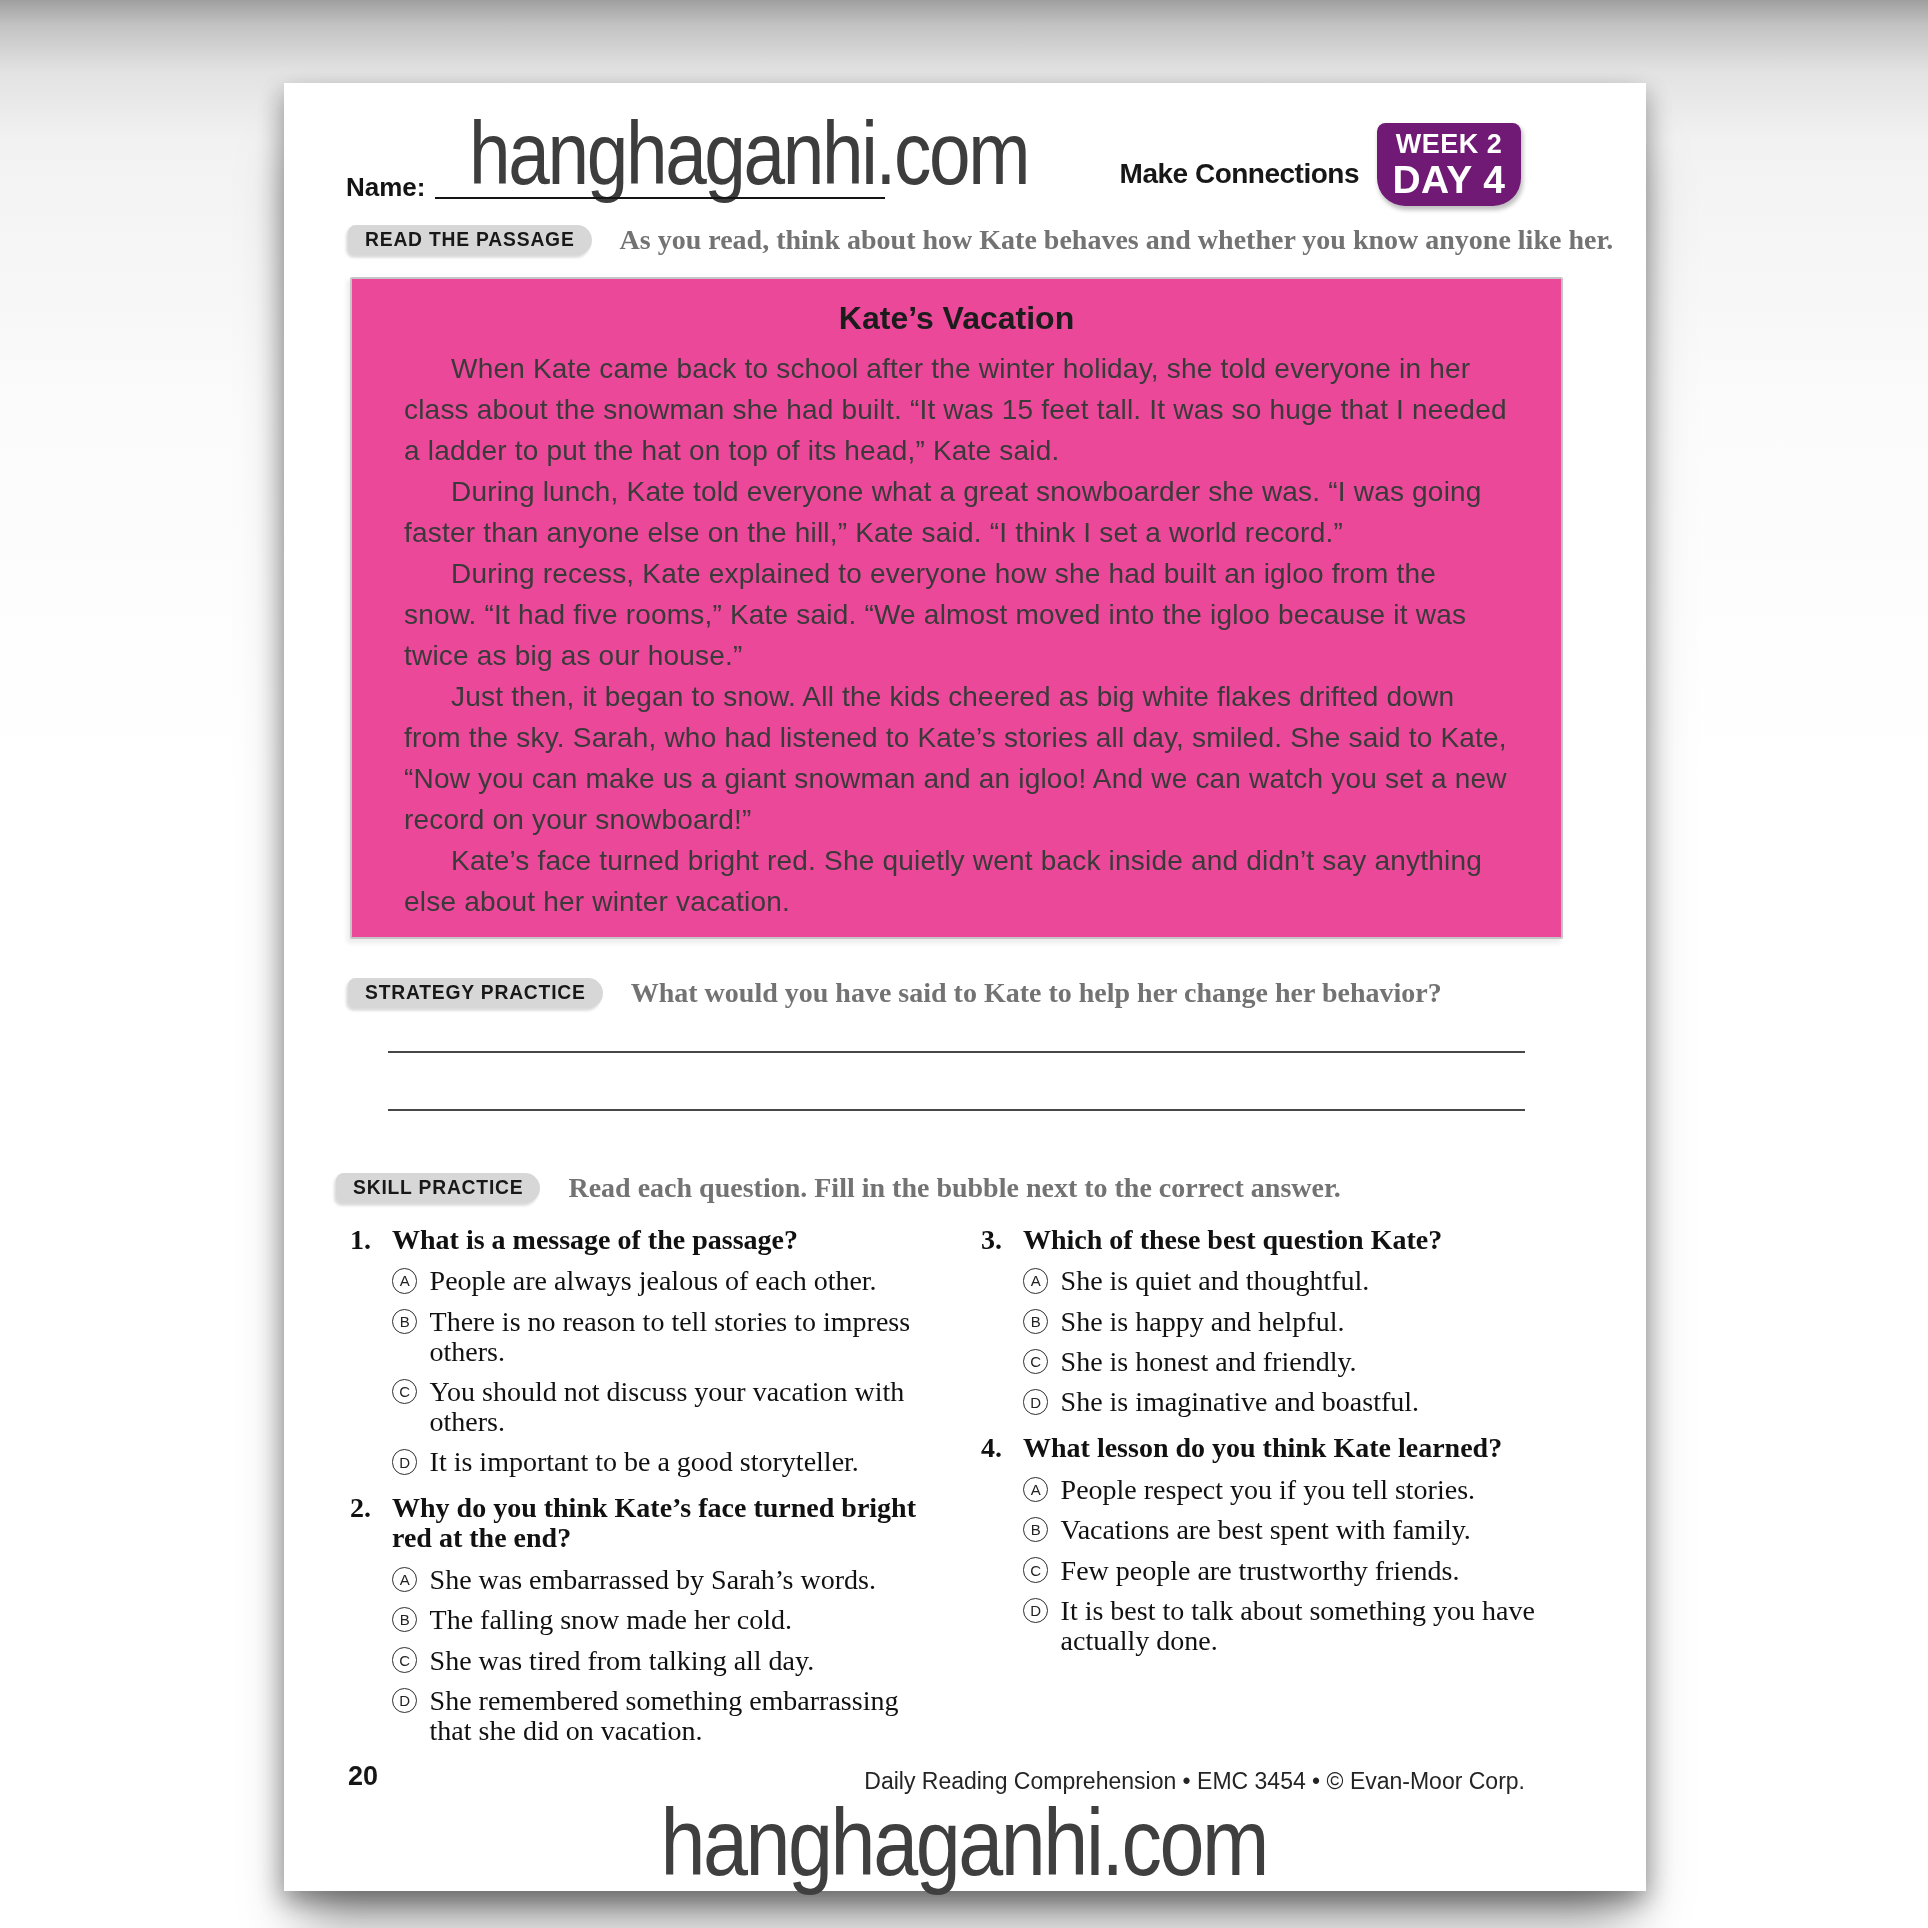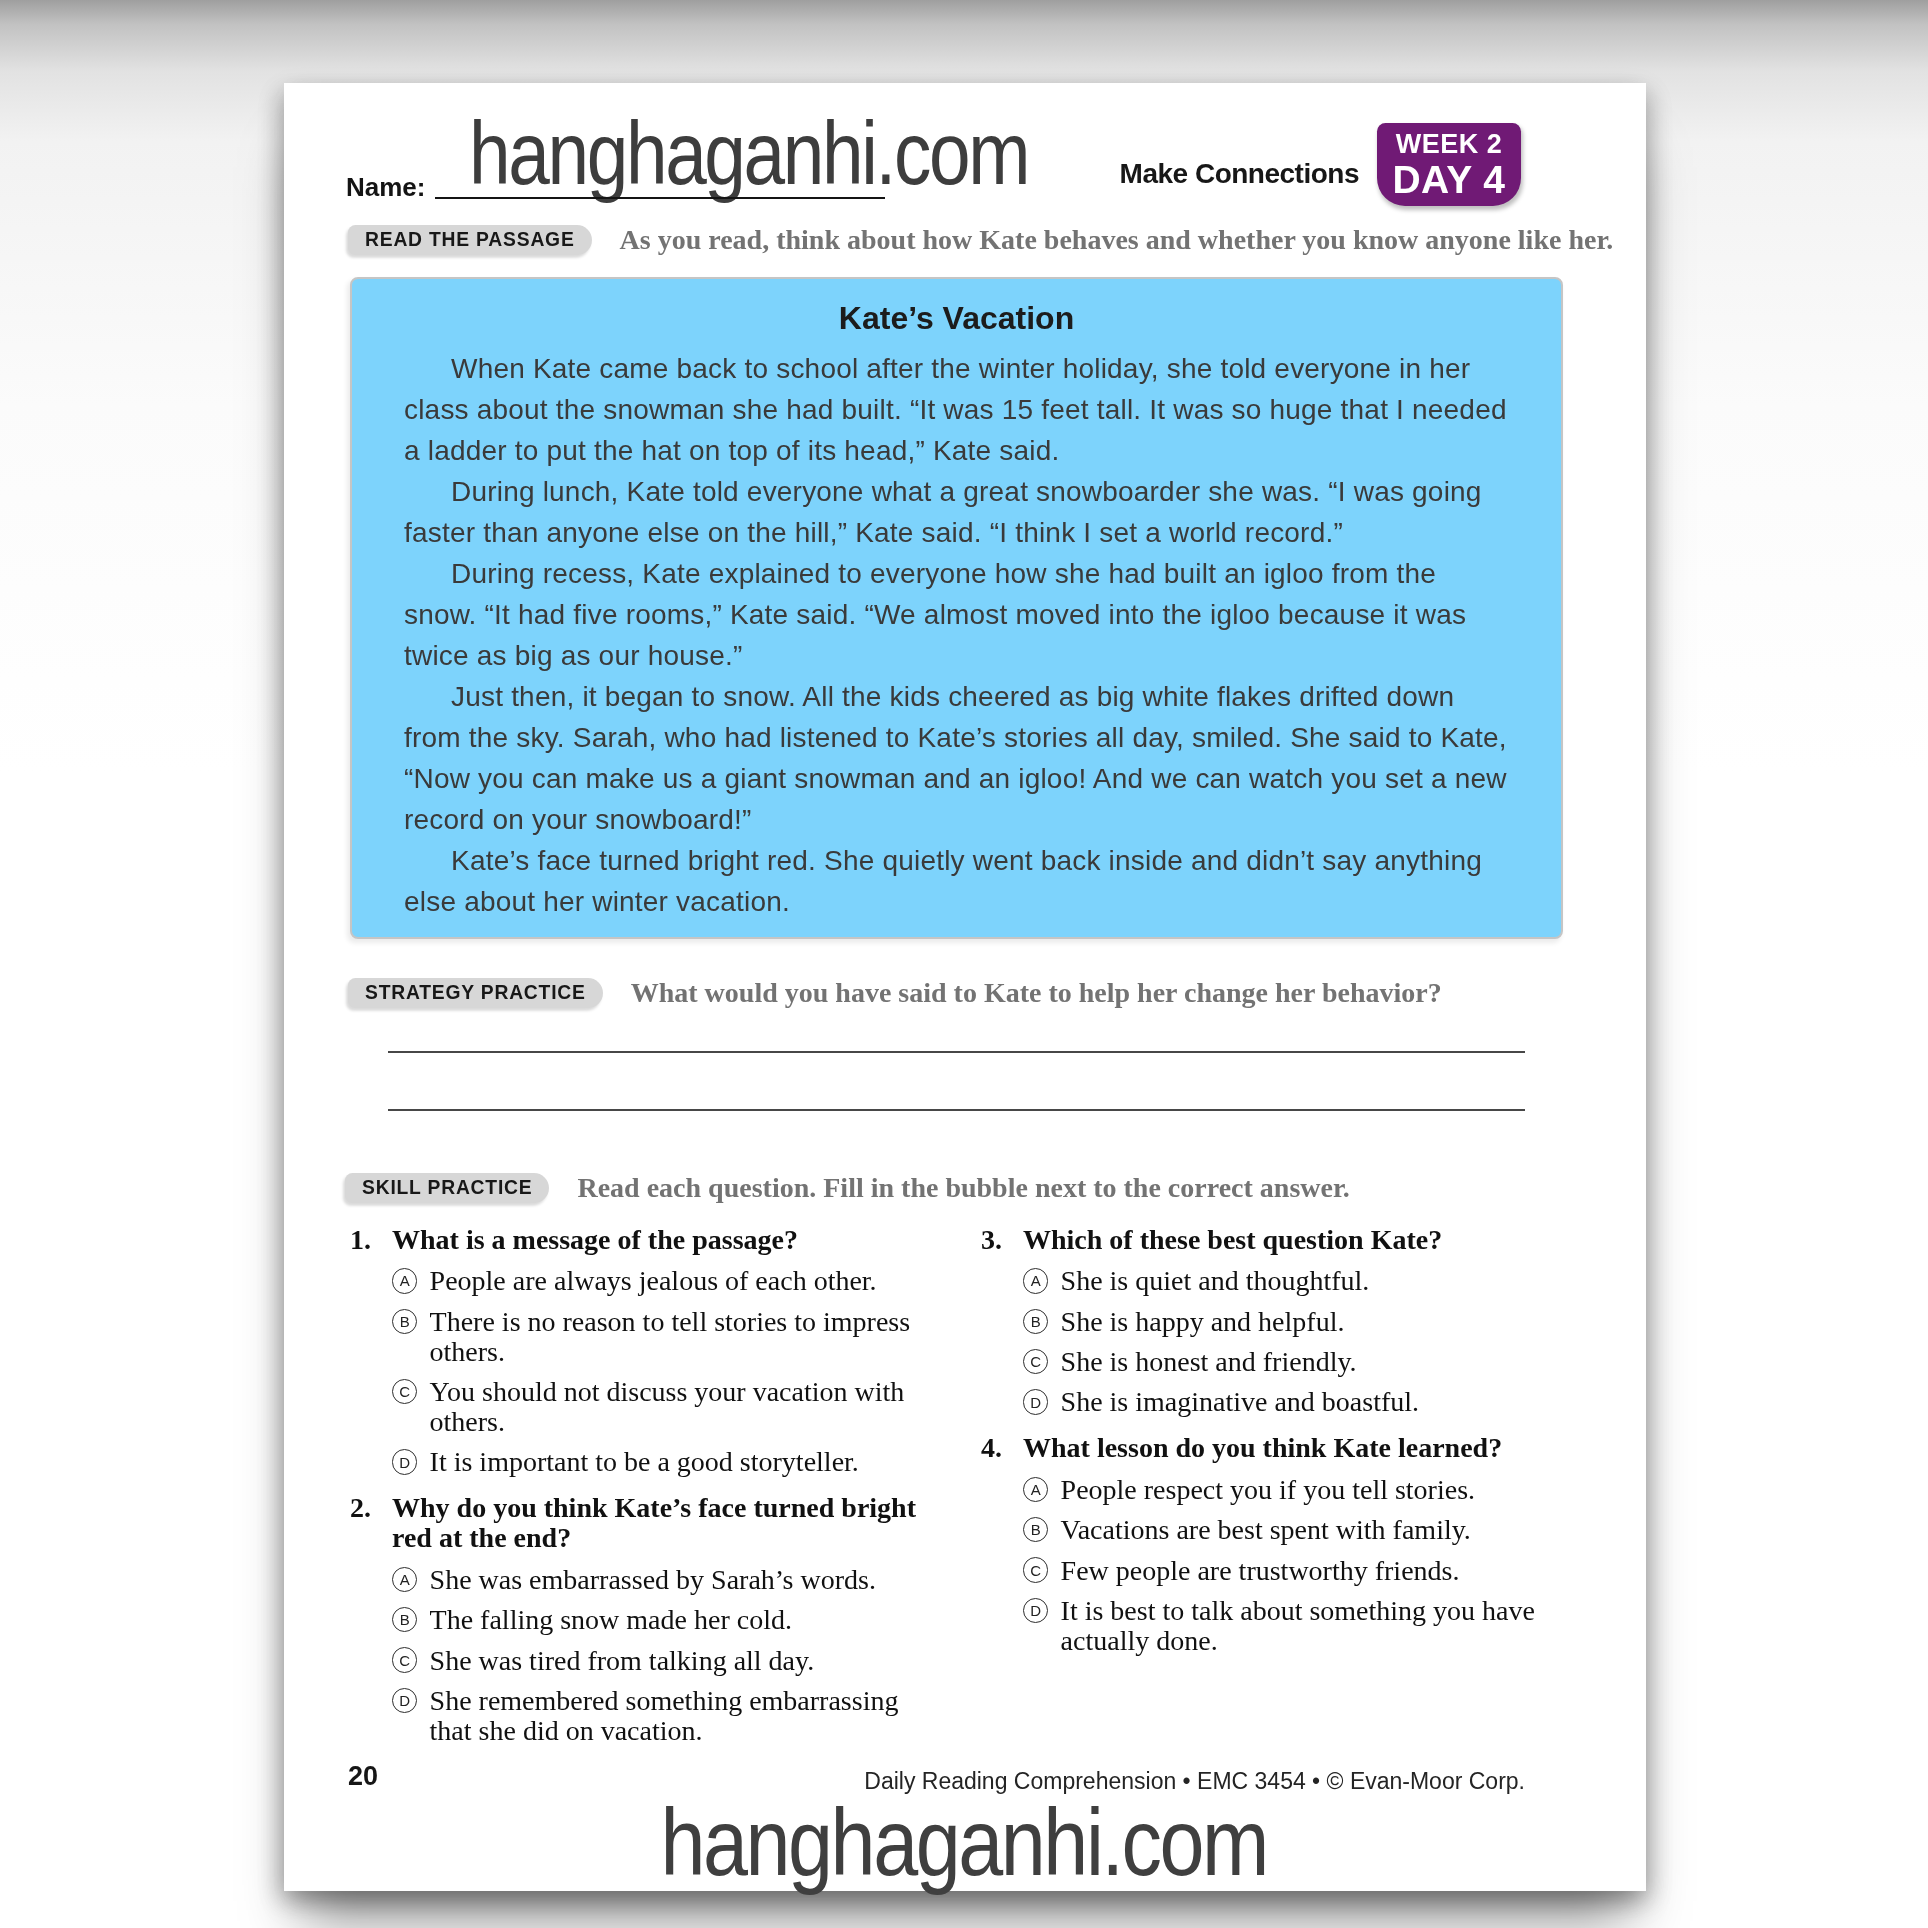--- a/index.html
+++ b/index.html
@@ -40,26 +40,26 @@
     background:#d7d7d7; border-radius:7.5px 15px 15px 7.5px;
     font-weight:700; font-size:19.3px; letter-spacing:0.8px; color:#181818;
     box-shadow:-1.9px 2.8px 2.8px rgba(0,0,0,0.15); white-space:nowrap;
   }
   .instruction {
     margin-left:28px; font-family:"Liberation Serif", serif; font-weight:700;
     font-size:28px; color:#737373; white-space:nowrap;
   }
   .row-read { left:64px; top:141px; }
   .row-strategy { left:64px; top:894px; }
-  .row-skill { left:61px; top:1089px; }
+  .row-skill { left:52px; top:1089px; }
 
   
   .passage-box {
     position:absolute; left:66px; top:194px; width:1213px; min-height:648px; box-sizing:border-box;
-    border:2.8px solid #c5c5c5; border-radius:8px; background:#7dd3fc;
+    border:2.8px solid #c5c5c5; border-radius:2px; background:#ec4899;
     padding:19px 52px 15px 52px;
     box-shadow:-2.8px 3.8px 5.6px rgba(0,0,0,0.08);
   }
   .passage-title { text-align:center; font-weight:700; font-size:32px; color:#1c1c1c; margin:1.9px 0 11.3px 0; }
   .passage-box p {
     margin:0; text-indent:47px;
     font-size:28px; line-height:41px; color:#3a3a3a; letter-spacing:0.2px;
   }
 
   

